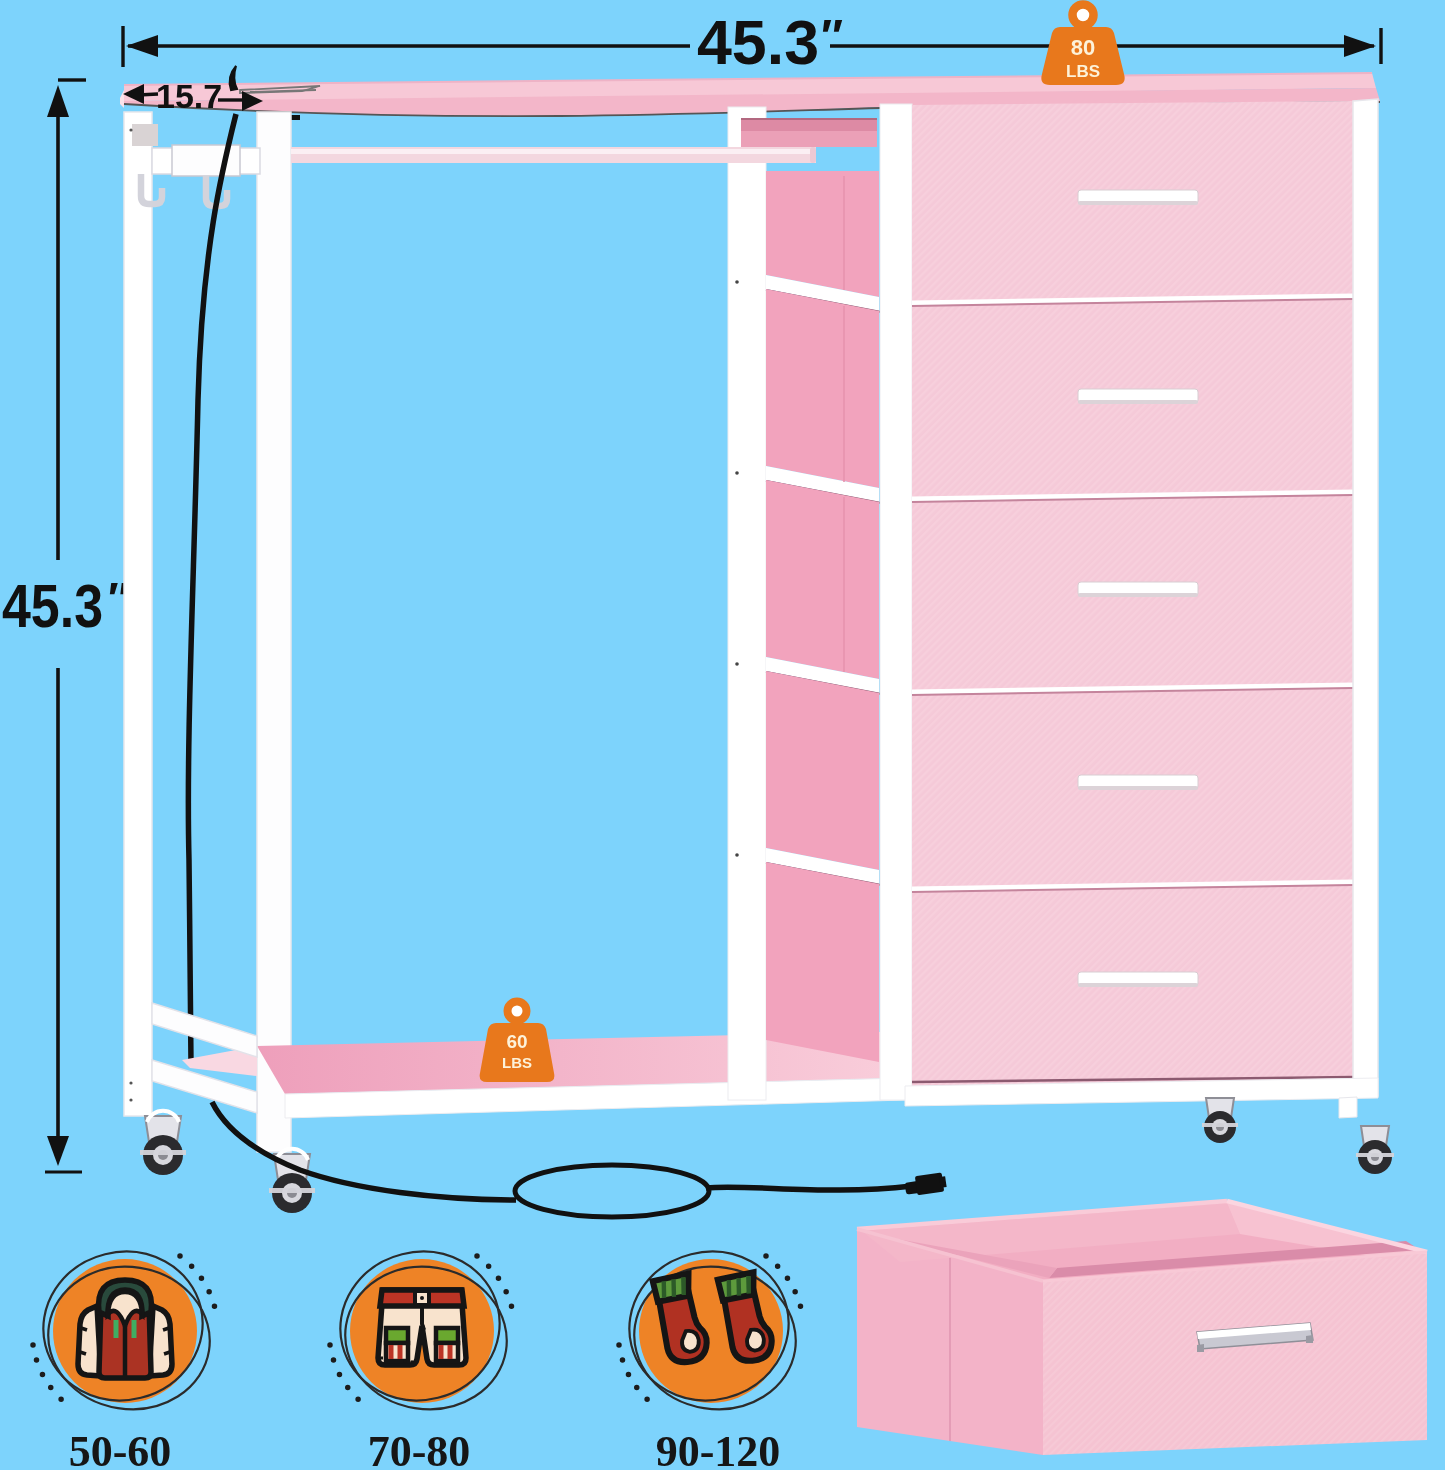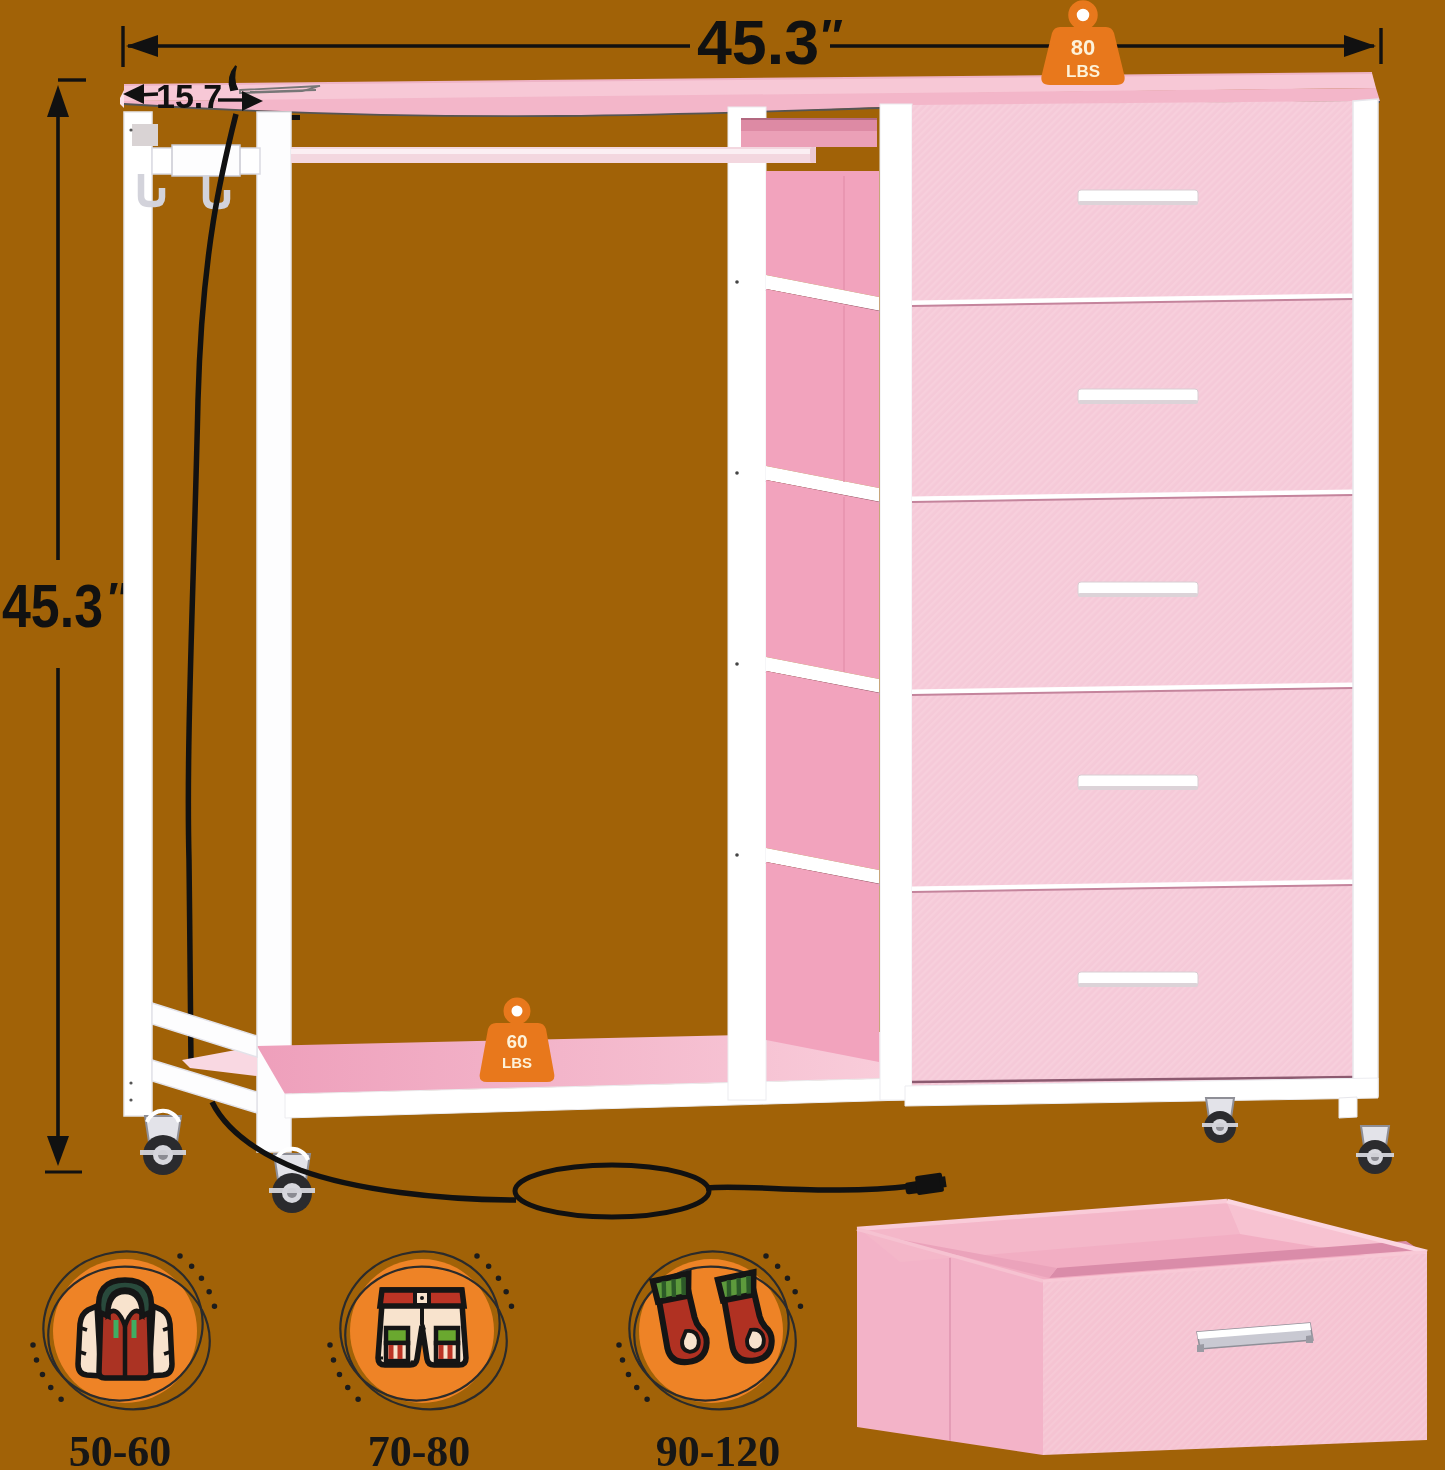--- a/index.html
+++ b/index.html
@@ -1,16 +1,16 @@
 <!DOCTYPE html>
 <html><head>
 <meta charset="utf-8">
 <style>
   html,body{margin:0;padding:0;background:#ffffff;}
-  #stage{position:relative;width:1445px;height:1470px;background:#a16207;overflow:hidden;
+  #stage{position:relative;width:1445px;height:1470px;background:#7dd3fc;overflow:hidden;
          font-family:"Liberation Sans",sans-serif;}
   svg{display:block;}
 </style>
 </head>
 <body>
 <div id="stage">
 <svg width="1445" height="1470" viewBox="0 0 1445 1470">
 <defs>
   <pattern id="fab" width="5" height="5" patternUnits="userSpaceOnUse" patternTransform="rotate(45)">
     <rect width="5" height="5" fill="#f5c9d8"></rect>

